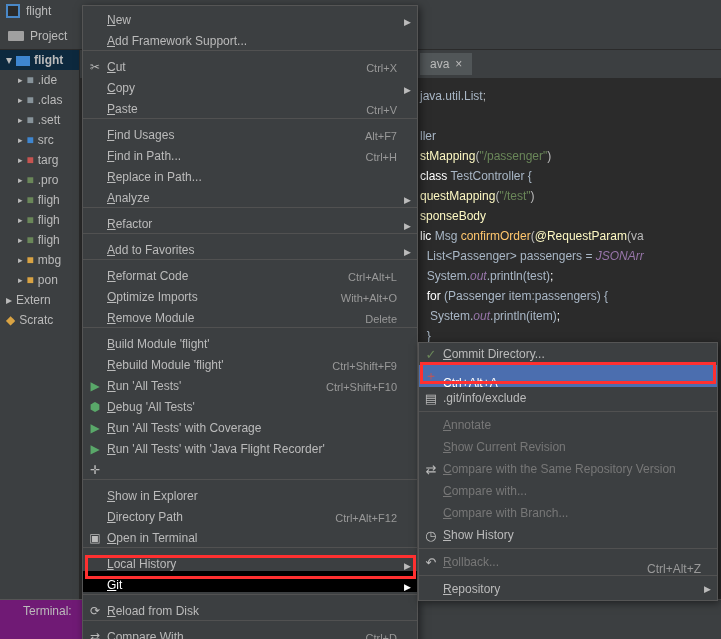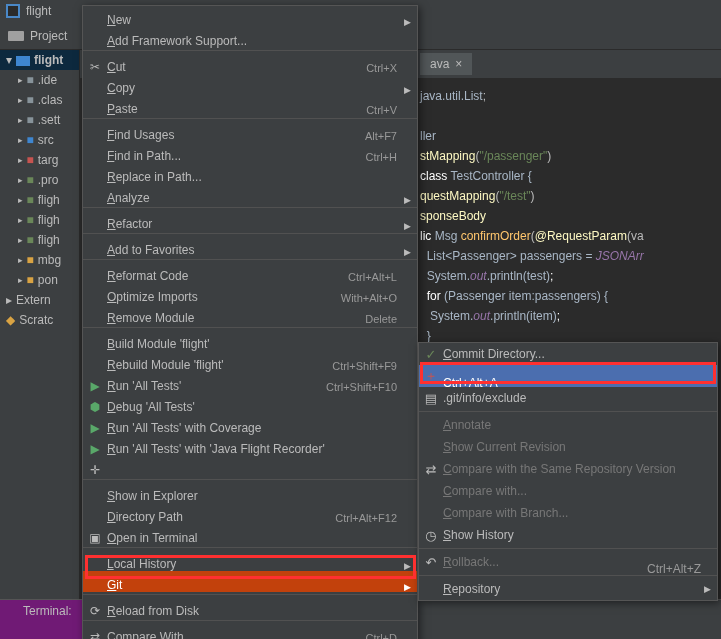--- a/index.html
+++ b/index.html
@@ -20,21 +20,21 @@
 .str { color:#6a8759; }
 .ann { color:#fef9c3; }
 .cmt { color:#808080; }
 .var { color:#9876aa; font-style:italic; }
 .type { color:#a9b7c6; }
 .terminal { position:absolute; bottom:0; left:0; right:0; height:40px; background:#3c3f41; border-top:1px solid #555; display:flex; }
 .term-tab { padding:4px 23px; background:#701a75; }
 .term-body { padding:4px 10px; font-family:Consolas,monospace; }
 .ctx { position:absolute; top:5px; left:82px; width:336px; background:#3c3f41; border:1px solid #555; box-shadow:2px 2px 8px rgba(0,0,0,.5); z-index:10; }
 .ctx-row { height:21px; display:flex; align-items:flex-end; padding:0 20px 0 24px; position:relative; cursor:default; }
-.ctx-row.hov { background:#c2410c; color:#fff; }
+.ctx-row.hov { background:#000000; color:#fff; }
 .ctx-row .lbl { flex:1; }
 .ctx-row .sc { color:#999; font-size:11px; }
 .ctx-row .arr { position:absolute; right:6px; font-size:9px; }
 .ctx-row .ico { position:absolute; left:4px; width:16px; text-align:center; }
 .ctx .sep { height:1px; background:#515151; margin:2px 0; }
 .sub { position:absolute; top:342px; left:418px; width:300px; background:#3c3f41; border:1px solid #555; box-shadow:2px 2px 8px rgba(0,0,0,.5); z-index:11; }
 .sub-row { height:22px; display:flex; align-items:center; padding:0 16px 0 24px; position:relative; cursor:default; color:#bbb; }
 .sub-row.dis { color:#777; }
 .sub-row.hov { background:#4b6eaf; color:#fff; }
 .sub-row .lbl { flex:1; }

